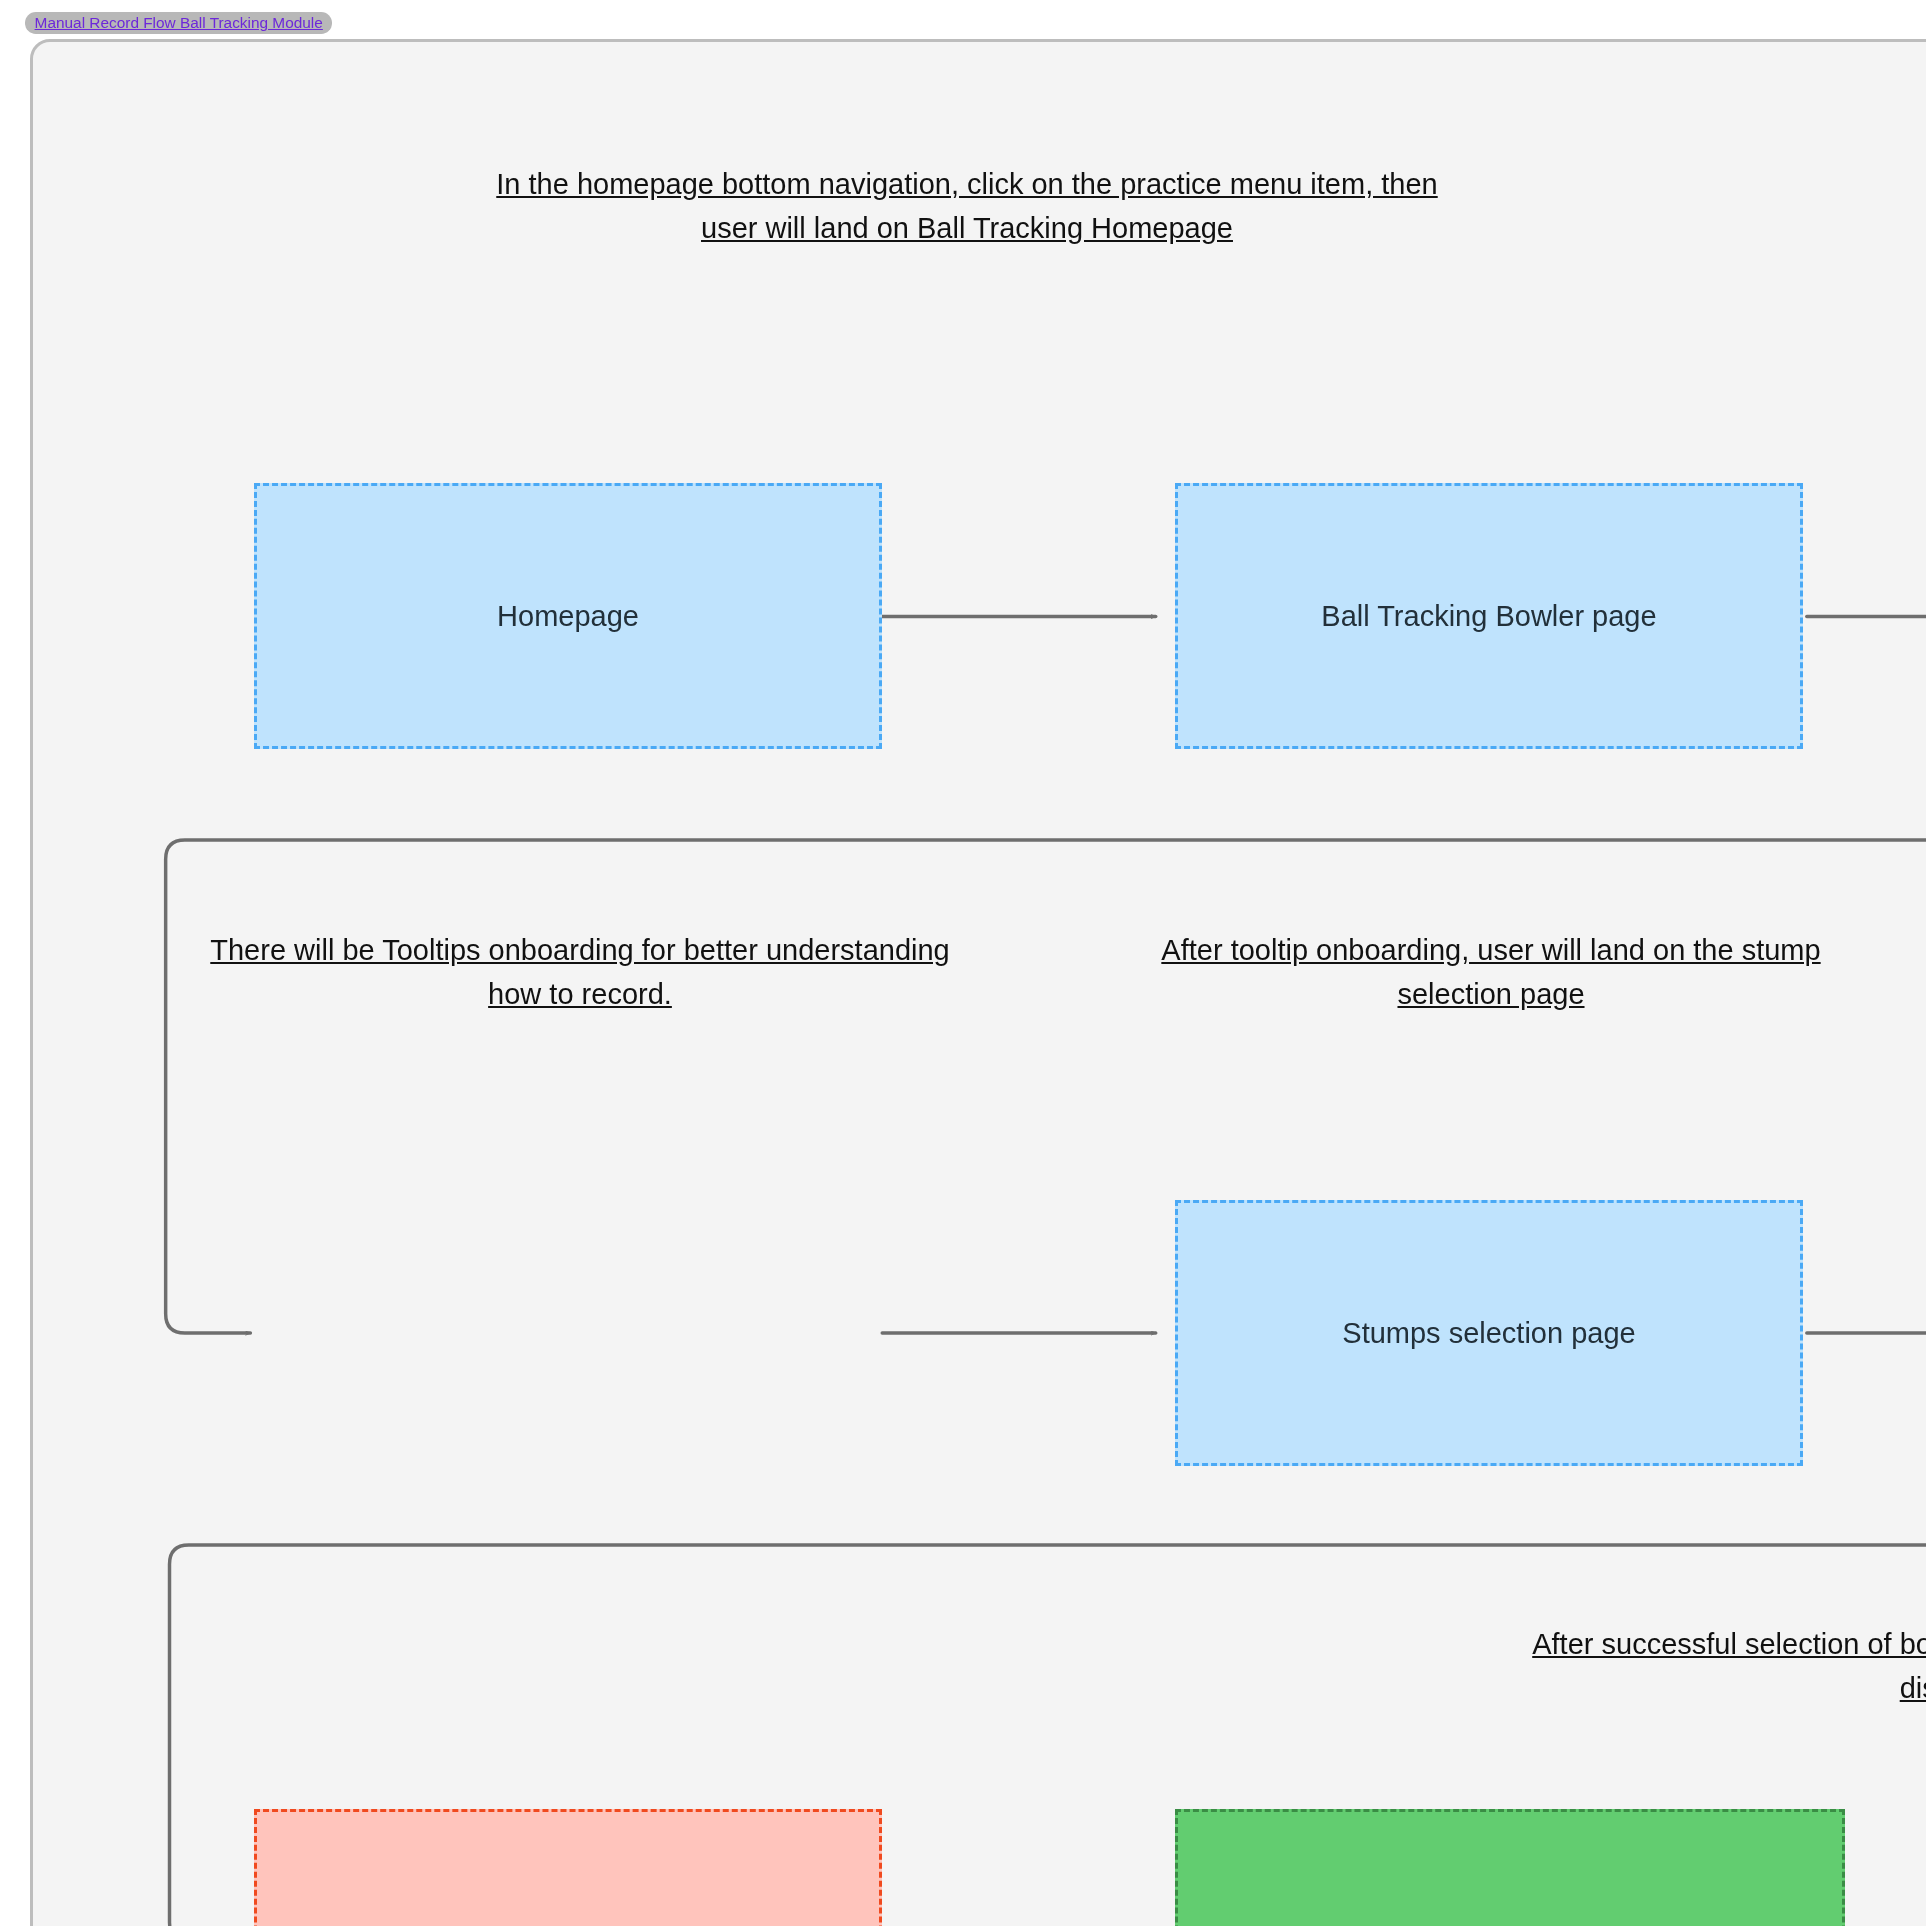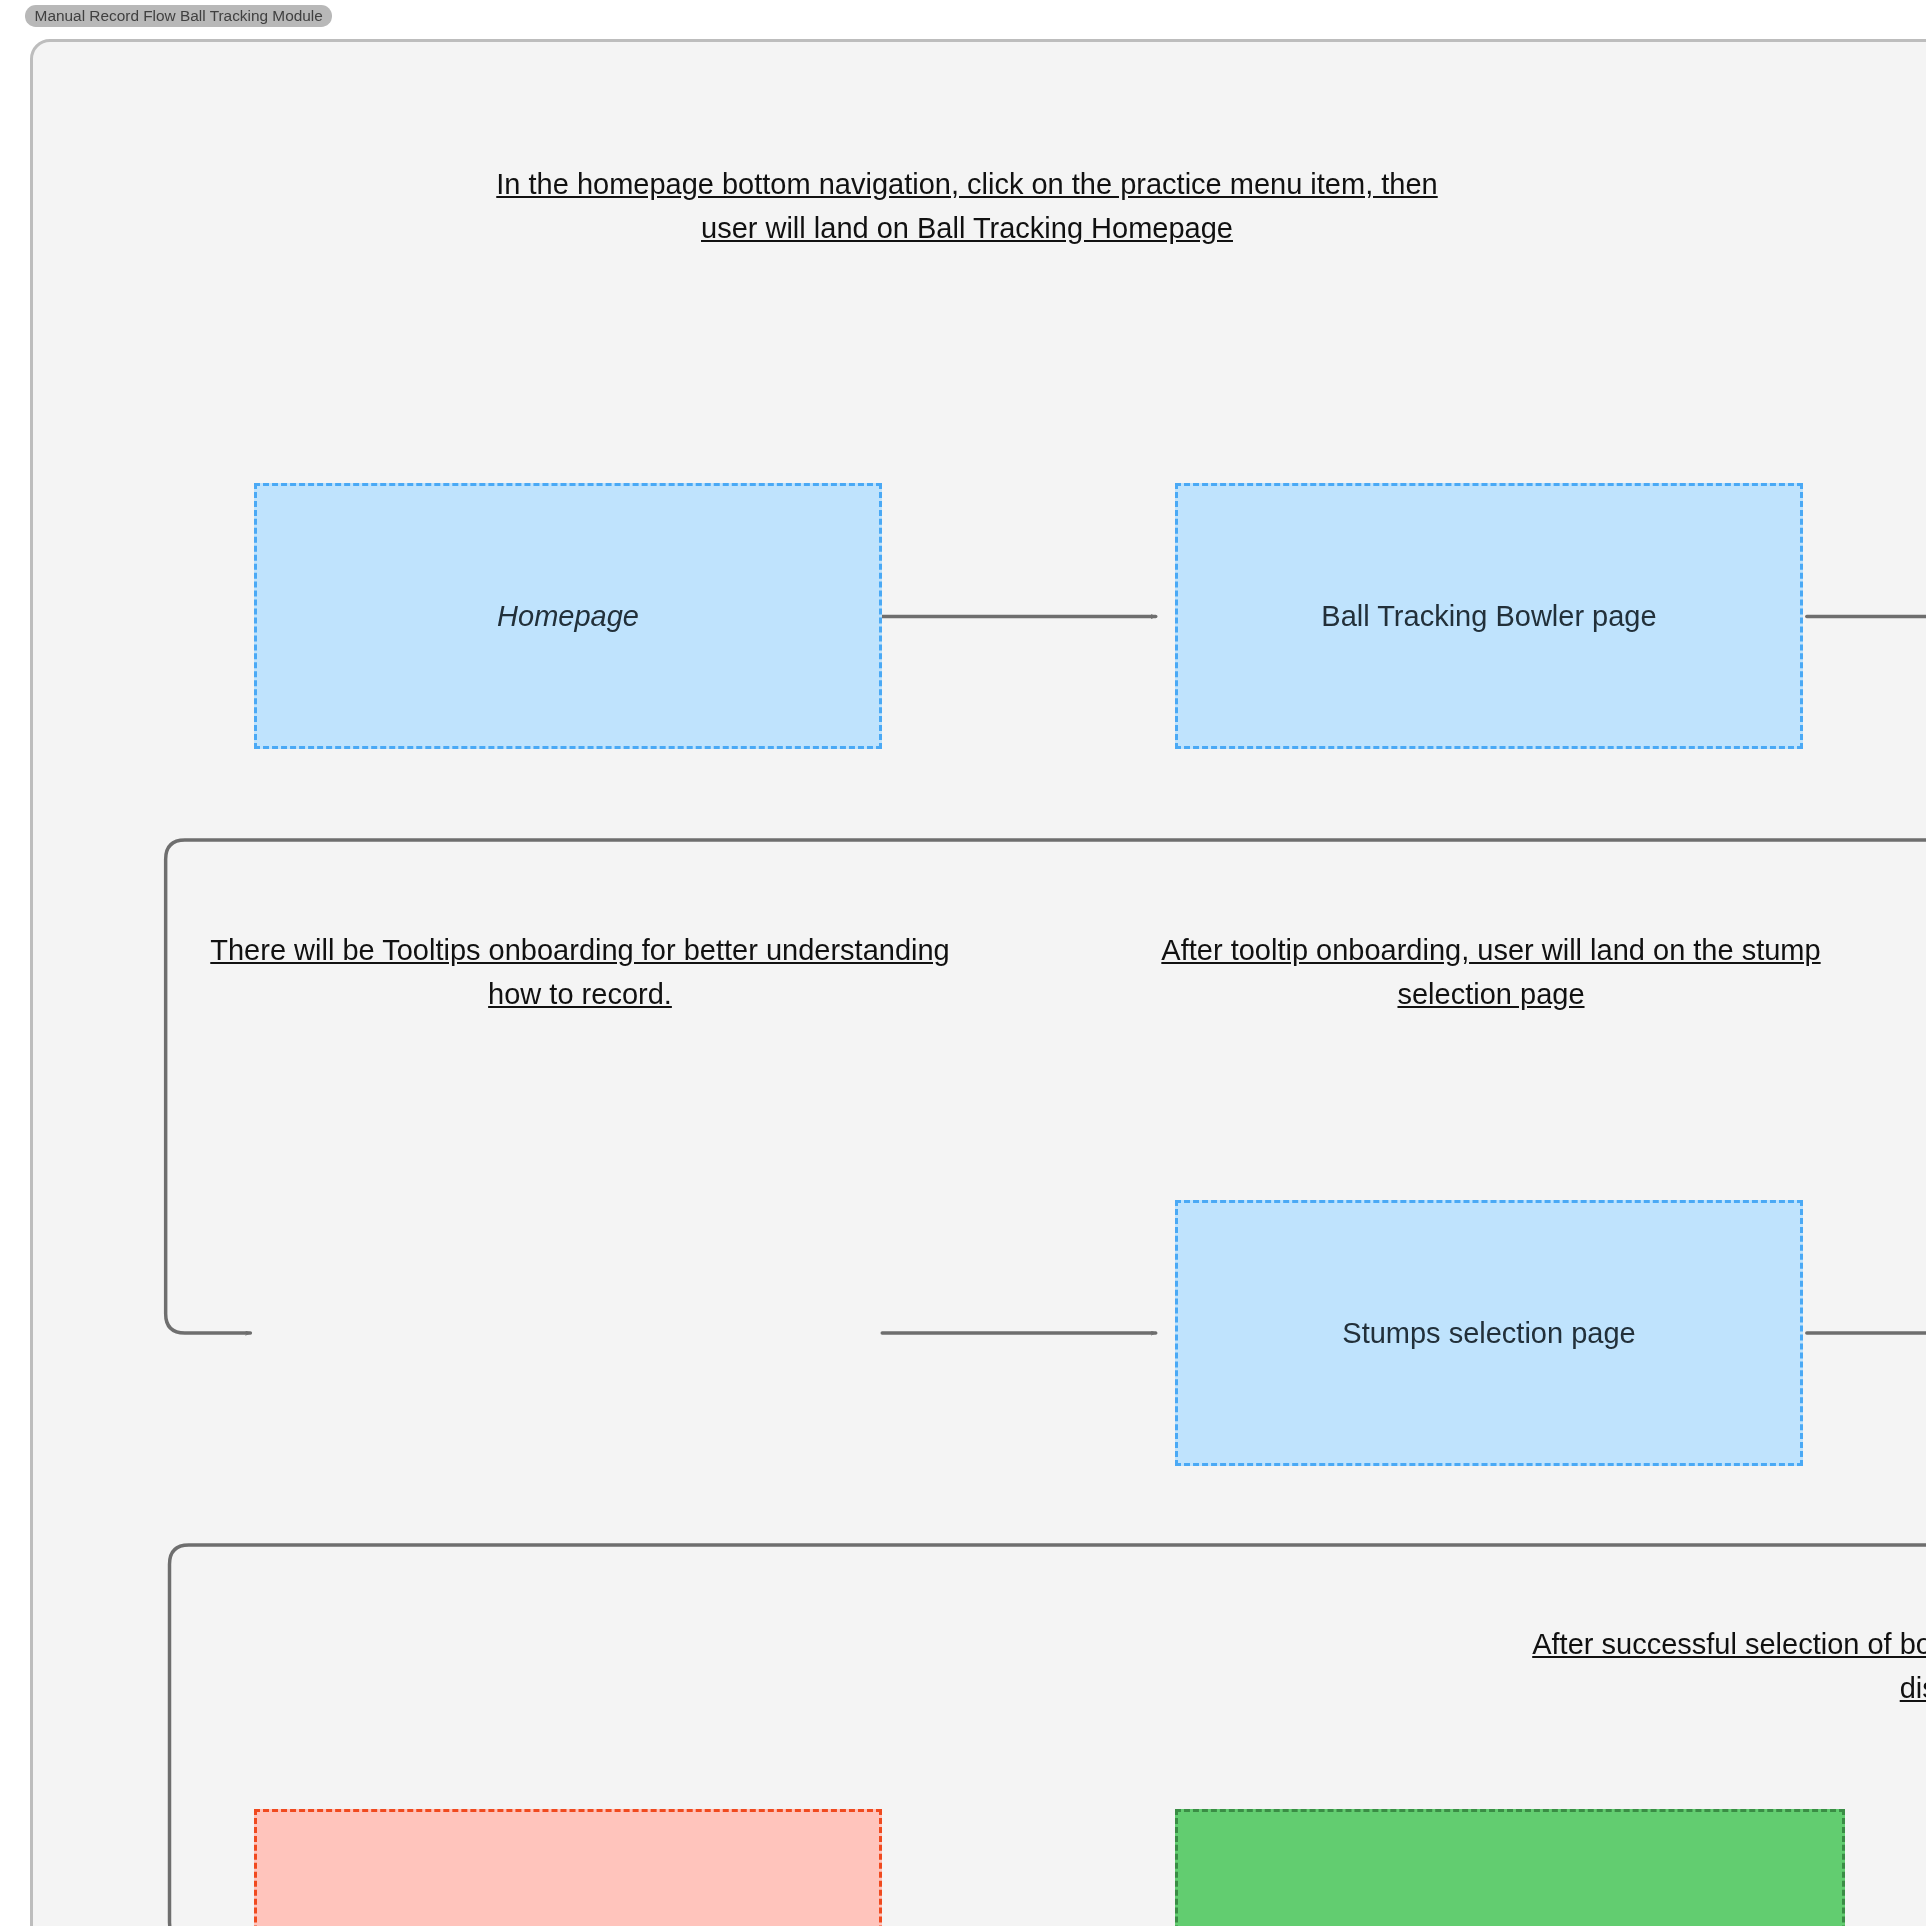--- a/index.html
+++ b/index.html
@@ -16,30 +16,31 @@
     position: relative;
     width: 3008px;
     height: 2959px;
     background: #ffffff;
   }
 
   
   .title-chip {
     position: absolute;
     left: 25.4px;
-    top: 5px;
+    top: 12px;
     height: 21.6px;
     line-height: 21.6px;
     padding: 0 9.2px;
     background: #b8b8b8;
     border-radius: 10.8px;
-    color: #404040;
+    color: #6d28d9;
     font-size: 15.4px;
     white-space: nowrap;
     z-index: 40;
+    text-decoration: underline;
   }
 
   
   .canvas-frame {
     position: absolute;
     left: 30px;
     top: 39px;
     width: 2939px;
     height: 2881px;
     background: #f4f4f4;
@@ -157,21 +158,21 @@
 
   <div class="note" style="left:474px; top:162px; width:986px;">In the homepage bottom navigation, click on the practice menu item, then user will land on Ball Tracking Homepage</div>
 
   <div class="note" style="left:185px; top:928px; width:790px;">There will be Tooltips onboarding for better understanding how to record.</div>
 
   <div class="note" style="left:1102px; top:928px; width:778px;">After tooltip onboarding, user will land on the stump selection page</div>
 
 
   <div class="note" style="left:1464px; top:1622px; width:1002px;">After successful selection of both stumps, start record button will be displayed.</div>
 
-  <div class="node blue" style="left:254px;  top:483px; width:628px; height:266px;font-style:italic;">
+  <div class="node blue" style="left:254px;  top:483px; width:628px; height:266px;">
     <span>Homepage</span>
   </div>
 
   <div class="node blue" style="left:1175px; top:483px; width:628px; height:266px;">
     <span>Ball Tracking Bowler page</span>
   </div>
 
 
   <div class="node blue" style="left:1175px; top:1200px; width:628px; height:266px;">
     <span>Stumps selection page</span>

